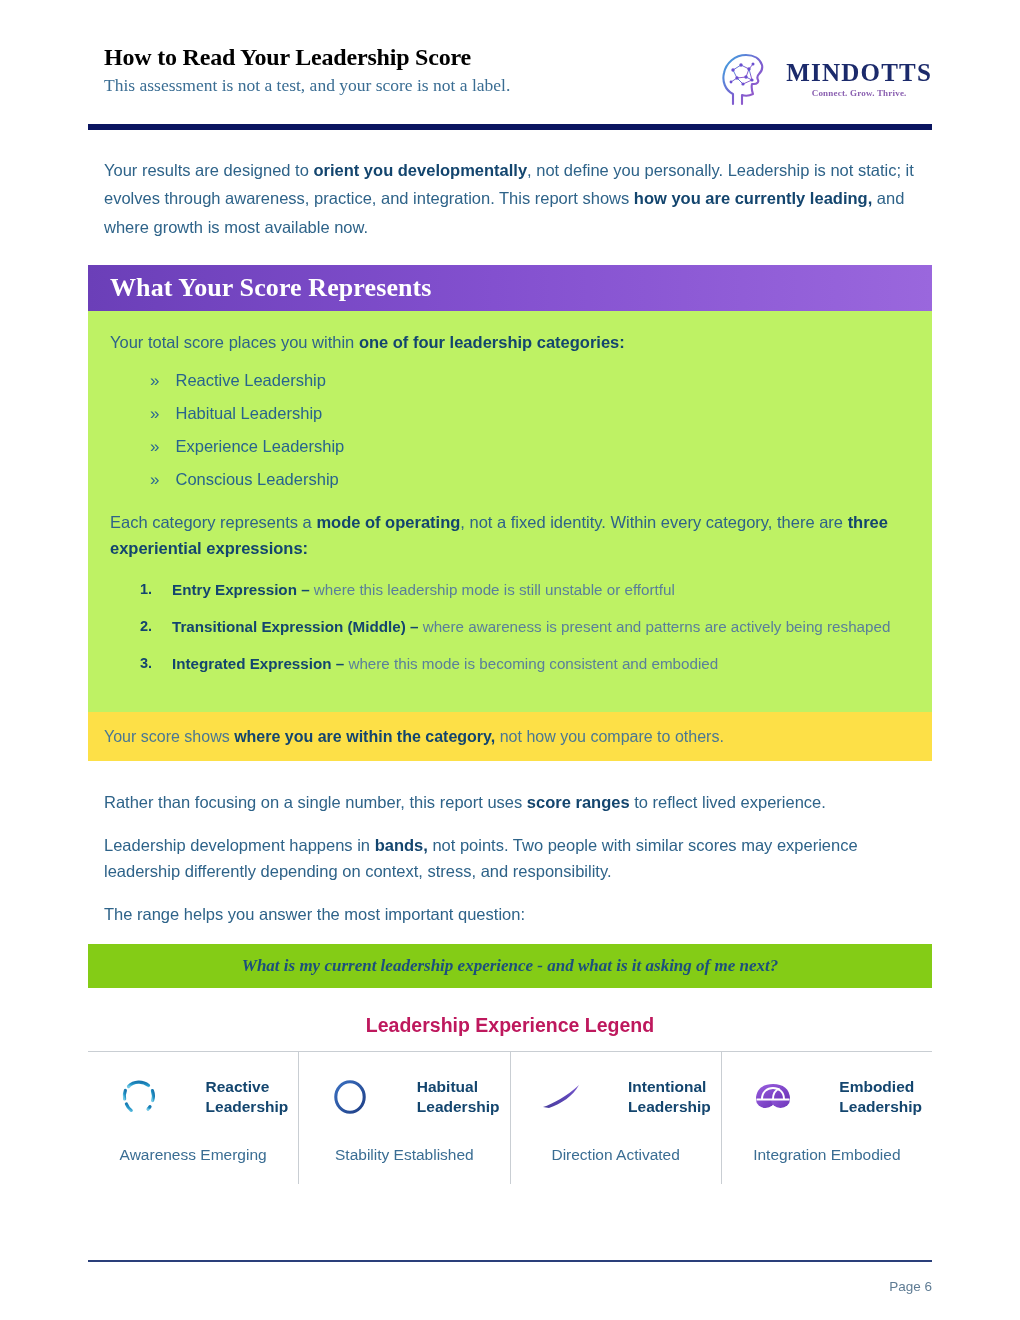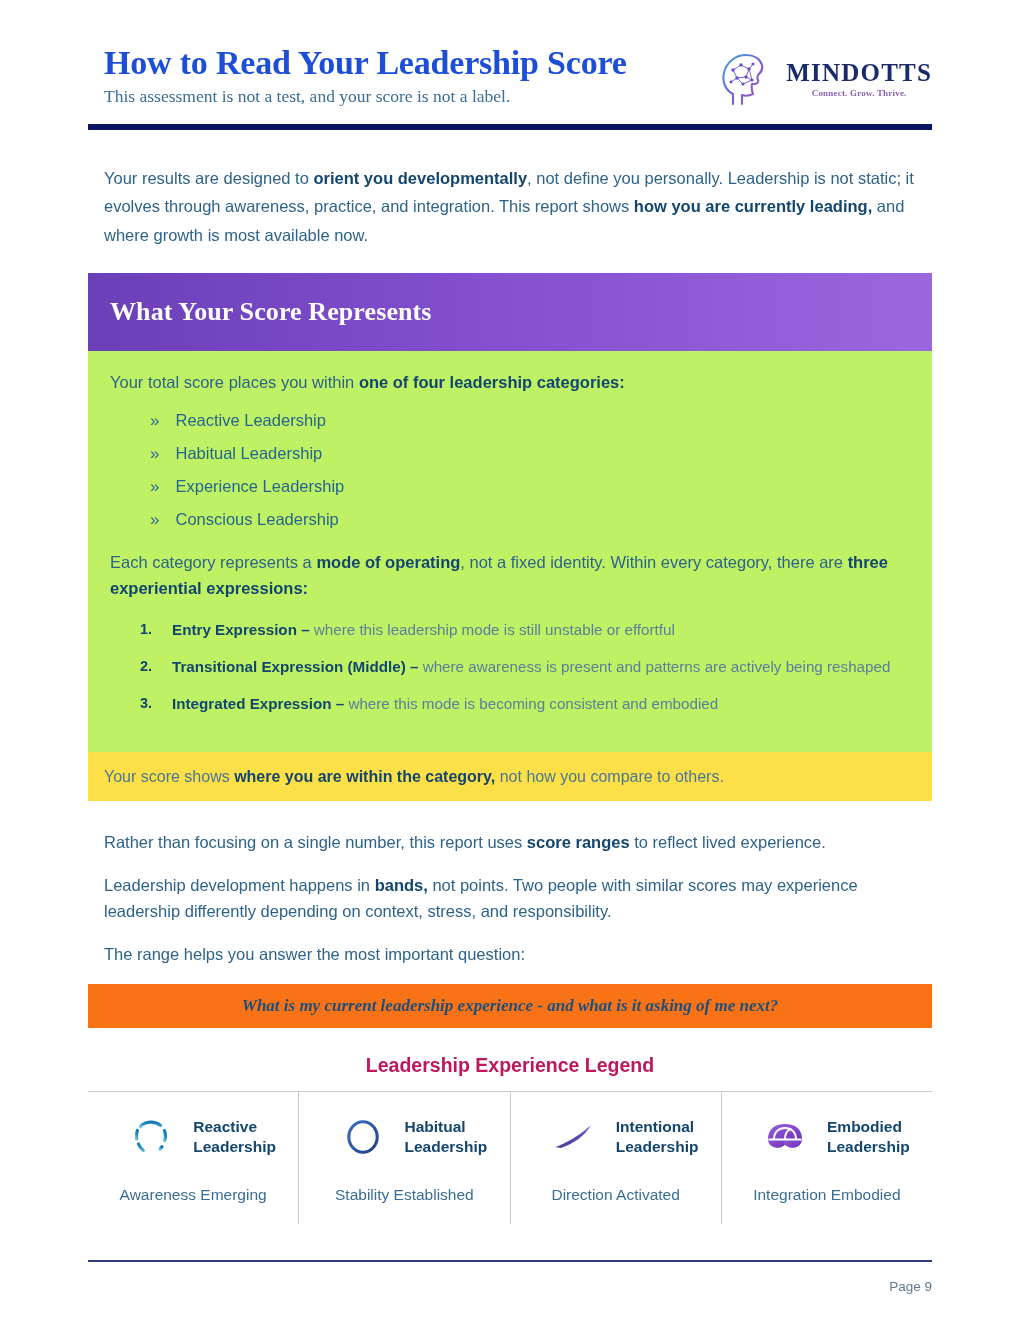--- a/index.html
+++ b/index.html
@@ -28,23 +28,23 @@
     position: relative;
     padding: 44px 88px 0 104px;
     display: flex;
     align-items: flex-start;
     justify-content: space-between;
   }
   .header-text { flex: 0 0 auto; }
   .doc-title {
     font-family: "Liberation Serif", serif;
     font-weight: bold;
-    font-size: 34px;
+    font-size: 24px;
     line-height: 1.12;
-    color: #1d4ed8;
+    color: #000000;
     margin: 0;
     letter-spacing: -0.2px;
   }
   .doc-subtitle {
     font-family: Liberation Serif, serif;
     font-size: 17.5px;
     color: #3a6d93;
     margin: 4px 0 0 0;
     line-height: 1.2;
   }
@@ -78,32 +78,32 @@
   }
 
   .header-rule {
     margin: 16px 88px 0 88px;
     height: 6px;
     background: #0b1560;
   }
 
   
   .intro {
-    margin: 34px 88px 0 88px;
+    margin: 26px 88px 0 88px;
     padding: 0 16px;
     font-size: 16.5px;
     line-height: 1.72;
     color: #2e6389;
   }
   .intro b { color: #13456e; font-weight: bold; }
 
   
   .banner {
     margin: 24px 88px 0 88px;
-    height: 78px;
+    height: 46px;
     background: linear-gradient(90deg, #6b3fb8 0%, #8350cf 48%, #9a67dd 100%);
     display: flex;
     align-items: center;
     padding: 0 22px;
     box-sizing: border-box;
   }
   .banner-title {
     font-family: "Liberation Serif", serif;
     font-weight: bold;
     font-size: 26px;
@@ -198,21 +198,21 @@
     font-size: 16.5px;
     line-height: 1.62;
     color: #2e6389;
     margin: 0 0 16px 0;
   }
   .sec2 p b { color: #13456e; font-weight: bold; }
 
   
   .question-bar {
     margin: 10px 88px 0 88px;
-    background: #f97316;
+    background: #84cc16;
     padding: 12px 20px;
     text-align: center;
     box-sizing: border-box;
   }
   .question-bar span {
     font-family: "Liberation Serif", serif;
     font-weight: bold;
     font-style: italic;
     font-size: 17px;
     color: #1c4f7c;
@@ -243,21 +243,21 @@
     display: flex;
     flex-direction: column;
     align-items: center;
   }
   .legend-col:last-child { border-right: none; }
   .legend-top {
     display: flex;
     align-items: center;
     gap: 19px;
     width: 100%;
-    justify-content: center;
+    justify-content: space-between;
     padding-left: 18px;
     box-sizing: border-box;
   }
   .legend-icon { width: 46px; height: 46px; flex: 0 0 auto; }
   .legend-label {
     font-size: 15.5px;
     font-weight: bold;
     color: #13456e;
     line-height: 1.28;
   }
@@ -492,15 +492,15 @@
           <span>Embodied</span><br>
           <span>Leadership</span>
         </span>
       </div>
       <div class="legend-sub">Integration Embodied</div>
     </div>
 
   </div>
 
   <div class="footer-rule"></div>
-  <div class="footer-page">Page 9</div>
+  <div class="footer-page">Page 6</div>
 
 </div>
 
 </body></html>

